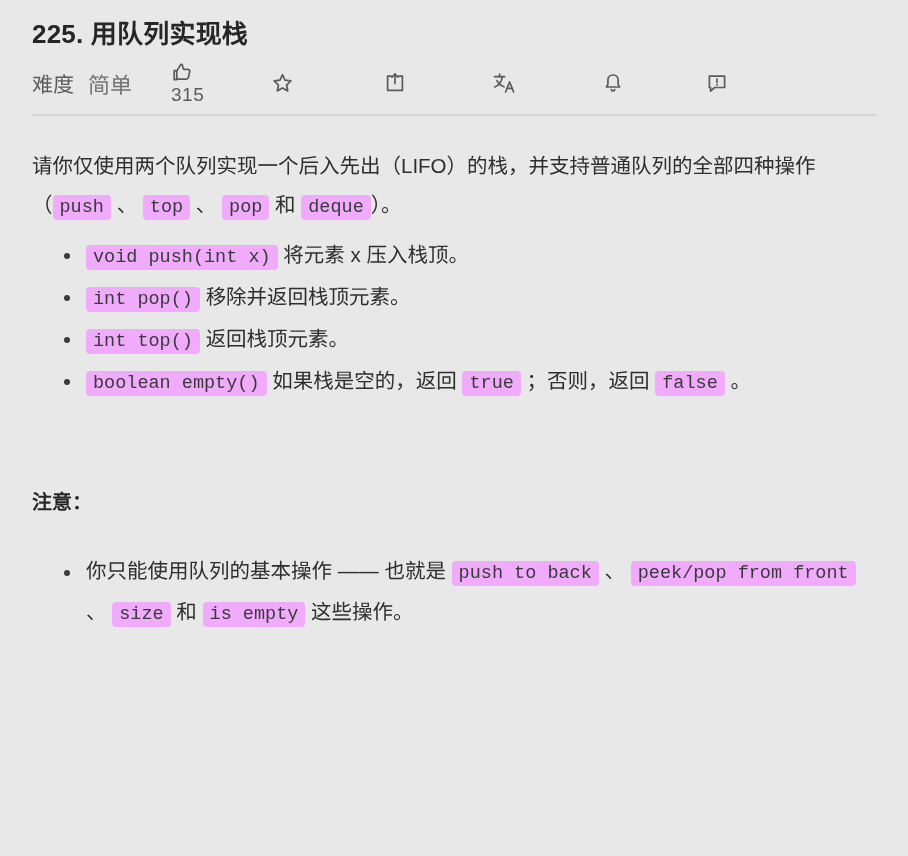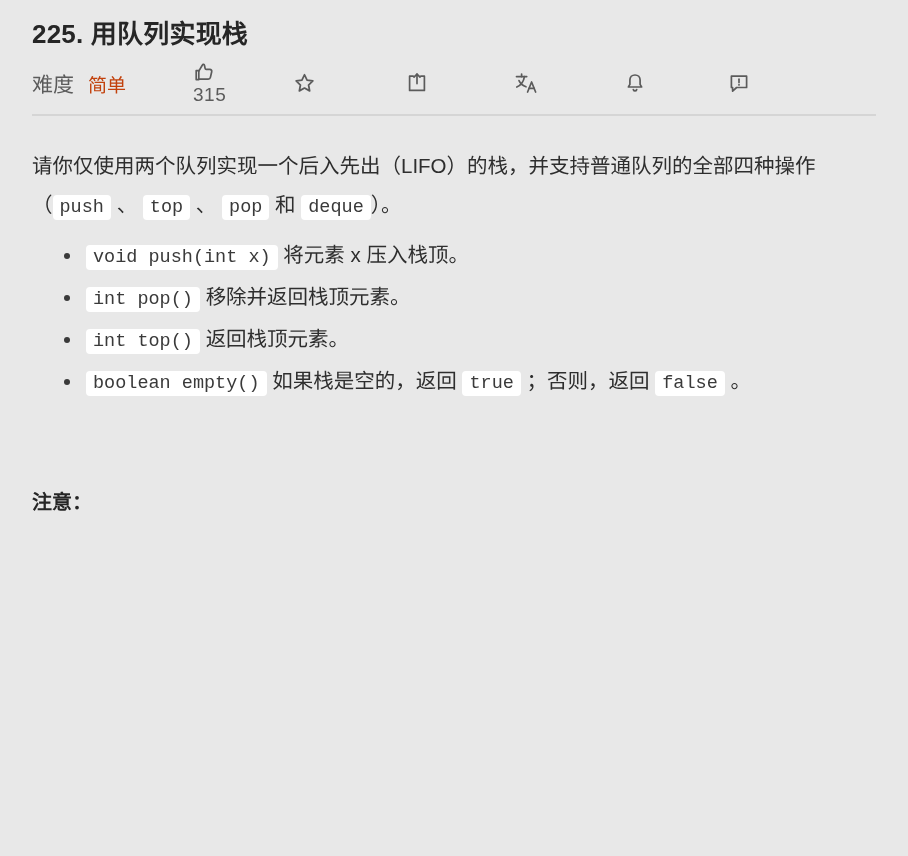--- a/index.html
+++ b/index.html
@@ -41,23 +41,23 @@
     align-items: center;
     height: 50px;
     margin-top: 4px;
   }
   .meta-label {
     font-size: 21px;
     color: #5b5b5b;
     margin-right: 14px;
   }
   .meta-difficulty {
-    font-size: 19px;
-    color: #c2410c;
-    margin-right: 56px;
+    font-size: 22px;
+    color: #737373;
+    margin-right: 28px;
   }
 
   .icon-btn {
     display: flex;
     align-items: center;
     color: #5b5b5b;
     cursor: pointer;
     user-select: none;
   }
   .icon-btn svg {
@@ -93,21 +93,21 @@
     line-height: 39px;
     color: #2e2e2e;
   }
   .para {
     margin: 14px 0 0 0;
   }
   .para.first { margin-top: 16px; }
 
   code, .chip {
     font-family: "Liberation Mono", "DejaVu Sans Mono", monospace;
-    background: #ffffff;
+    background: #f0abfc;
     border-radius: 4px;
     padding: 2px 7px;
     font-size: 18.5px;
     color: #3a3a3a;
     white-space: pre;
   }
 
   ul.bullets {
     margin: 8px 0 0 0;
     padding-left: 54px;
@@ -233,17 +233,18 @@
       <li><code>boolean empty()</code> <span>如果栈是空的，返回</span> <code>true</code> <span>；否则，返回</span> <code>false</code> <span>。</span></li>
     </ul>
 
     <div class="spacer-lg"></div>
 
     <p class="notes-heading">注意：</p>
 
     <div class="spacer-sm"></div>
 
     <ul class="bullets notes-list">
+      <li><span>你只能使用队列的基本操作 —— 也就是</span> <code>push to back</code> <span>、</span> <code>peek/pop from front</code> <span>、</span> <code>size</code> <span>和</span> <code>is empty</code> <span>这些操作。</span></li>
     </ul>
 
   </div>
 
 </div>
 
 </body></html>

